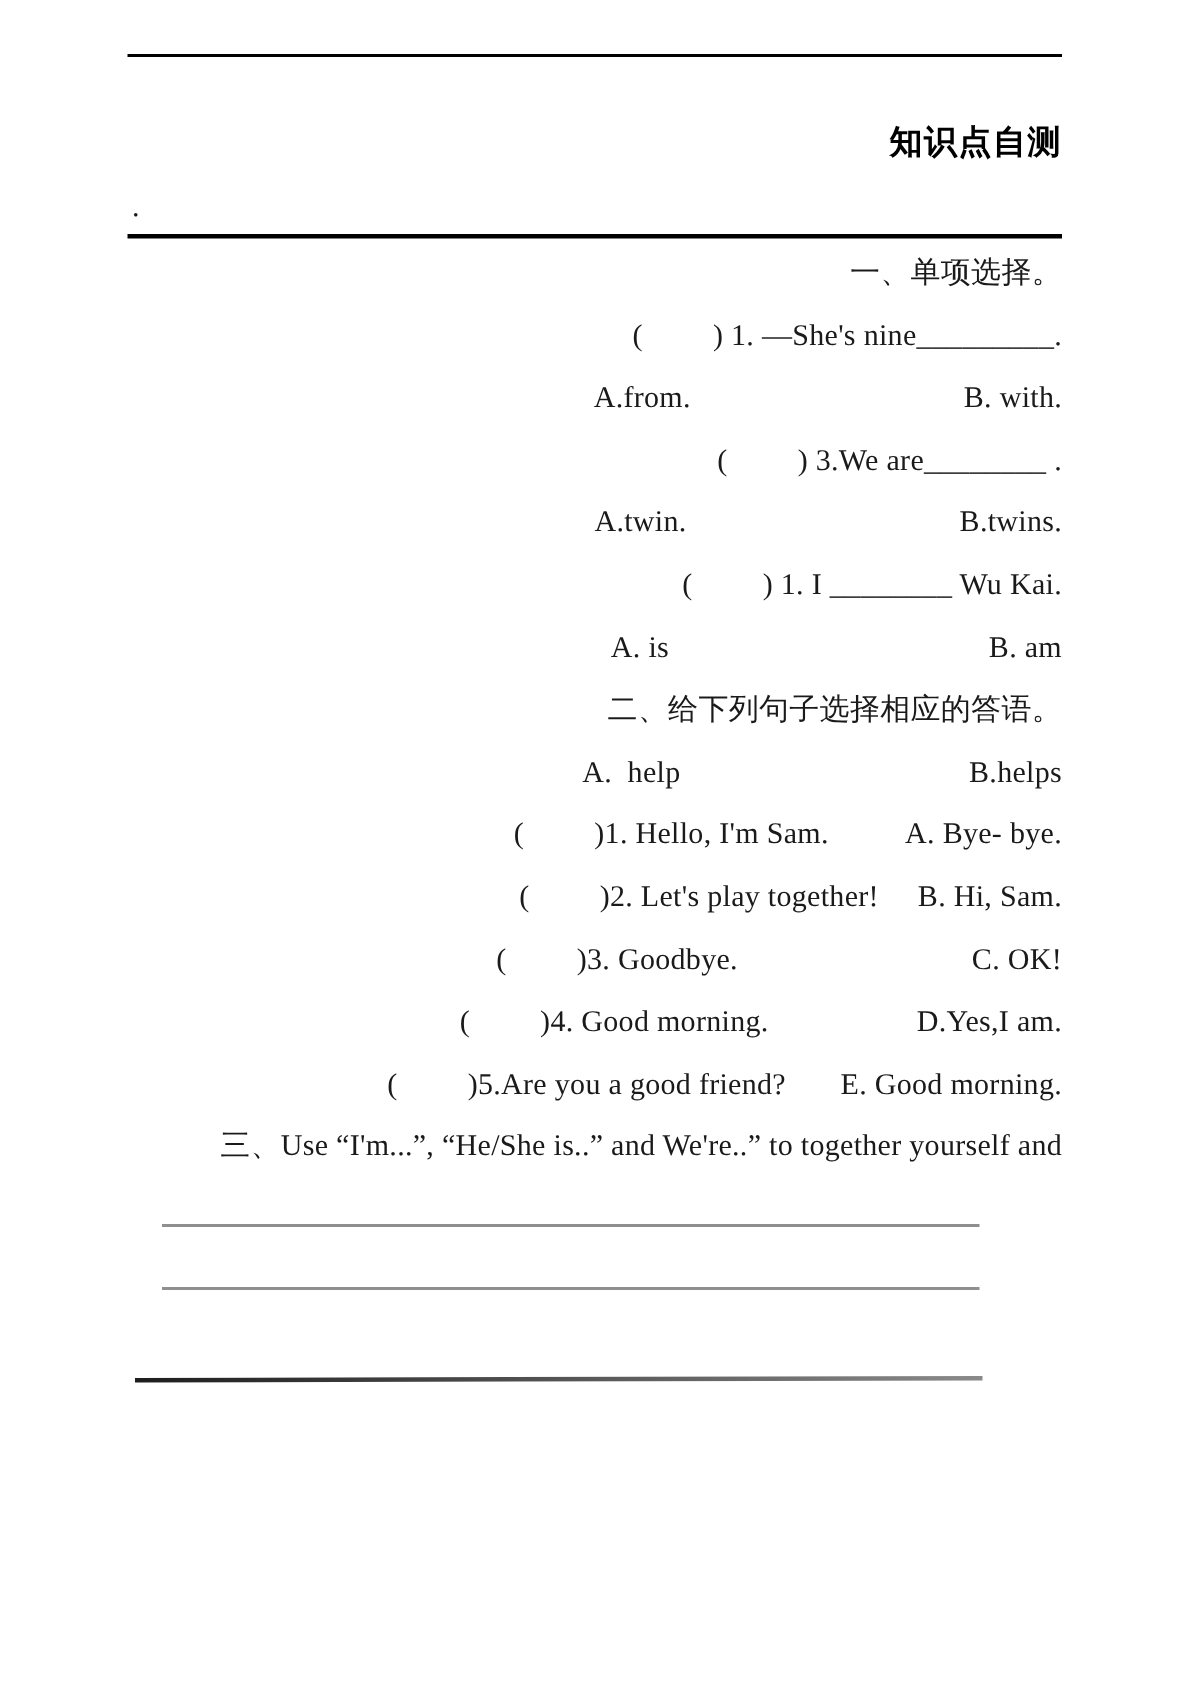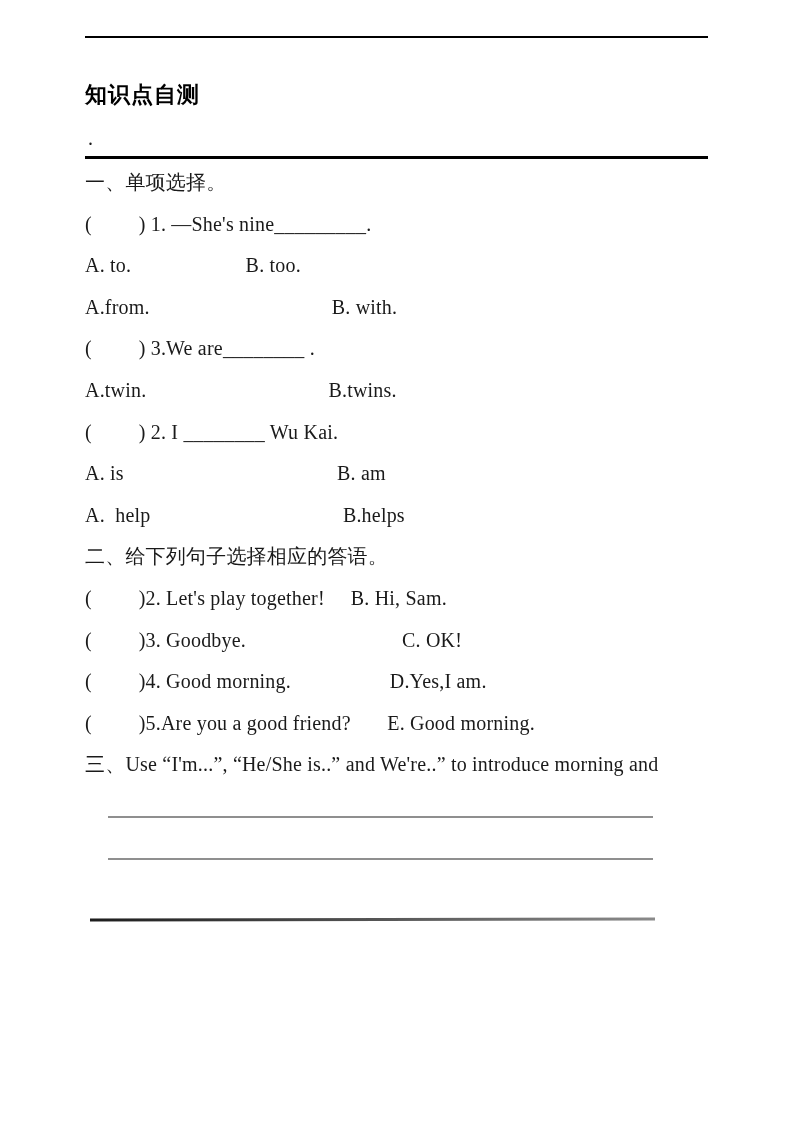--- a/index.html
+++ b/index.html
@@ -18,21 +18,21 @@
     width: 623px;
     margin: 0 auto 0 85px;
   }
   .rule-top {
     margin-top: 36px;
     border-top: 2px solid #000;
     height: 0;
   }
   .doc-title {
     margin-top: 44px;
-    text-align: left;
+    text-align: right;
     font-family: "Liberation Sans", sans-serif;
     font-weight: 700;
     font-size: 22px;
     line-height: 26px;
     letter-spacing: 1px;
     color: #000;
   }
   .stray-line {
     margin-top: 18px;
     font-size: 20px;
@@ -46,20 +46,21 @@
   }
   .content {
     margin-top: 3px;
   }
   .content p {
     margin: 0;
     font-size: 20px;
     line-height: 41.6px;
     white-space: pre-wrap;
     letter-spacing: 0.2px;
+    text-align: right;
   }
   .answer-area {
     margin-top: 30px;
   }
   .answer-line {
     height: 0;
     border-top: 2px solid #8f8f8f;
     width: 545px;
     margin-left: 23px;
   }
@@ -85,35 +86,35 @@
   <div class="doc-title">知识点自测</div>
 
   <div class="stray-line">.</div>
 
   <div class="rule-bold"></div>
 
   <div class="content">
 
     <p>一、单项选择。</p>
     <p>(         ) 1. —She's nine_________.</p>
-    <p>A. to.                      B. too.</p>
     <p>A.from.                                   B. with.</p>
     <p>(         ) 3.We are________ .</p>
     <p>A.twin.                                   B.twins.</p>
-    <p>(         ) 2. I ________ Wu Kai.</p>
+    <p>(         ) 1. I ________ Wu Kai.</p>
     <p>A. is                                         B. am</p>
+    <p>二、给下列句子选择相应的答语。</p>
+
     <p>A.  help                                     B.helps</p>
-
-    <p>二、给下列句子选择相应的答语。</p>
+    <p>(         )1. Hello, I'm Sam.          A. Bye- bye.</p>
     <p>(         )2. Let's play together!     B. Hi, Sam.</p>
     <p>(         )3. Goodbye.                              C. OK!</p>
     <p>(         )4. Good morning.                   D.Yes,I am.</p>
     <p>(         )5.Are you a good friend?       E. Good morning.</p>
 
-    <p>三、Use “I'm...”, “He/She is..” and We're..” to introduce morning and</p>
+    <p>三、Use “I'm...”, “He/She is..” and We're..” to together yourself and</p>
 
   </div>
 
   <div class="answer-area">
     <div class="answer-line"></div>
     <div class="answer-line"></div>
   </div>
 
   <div class="rule-bottom"></div>
 

